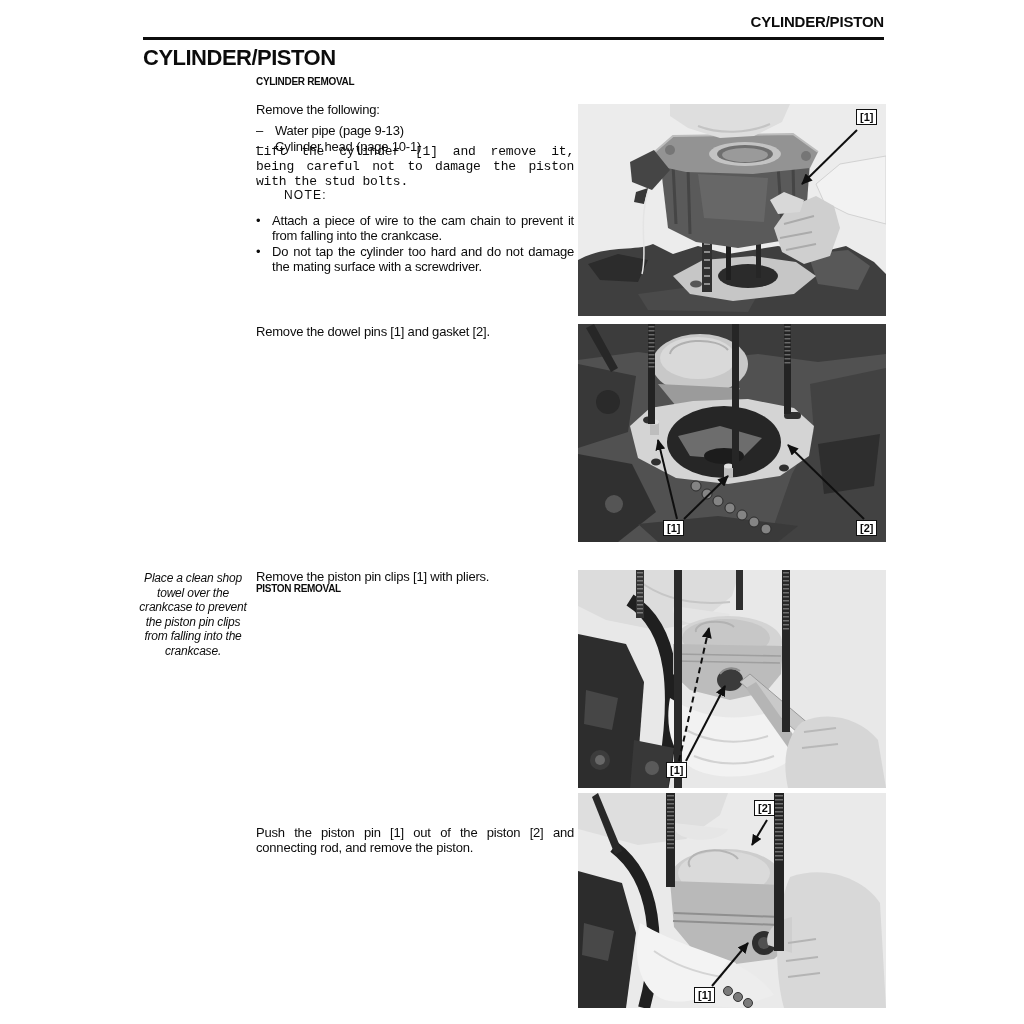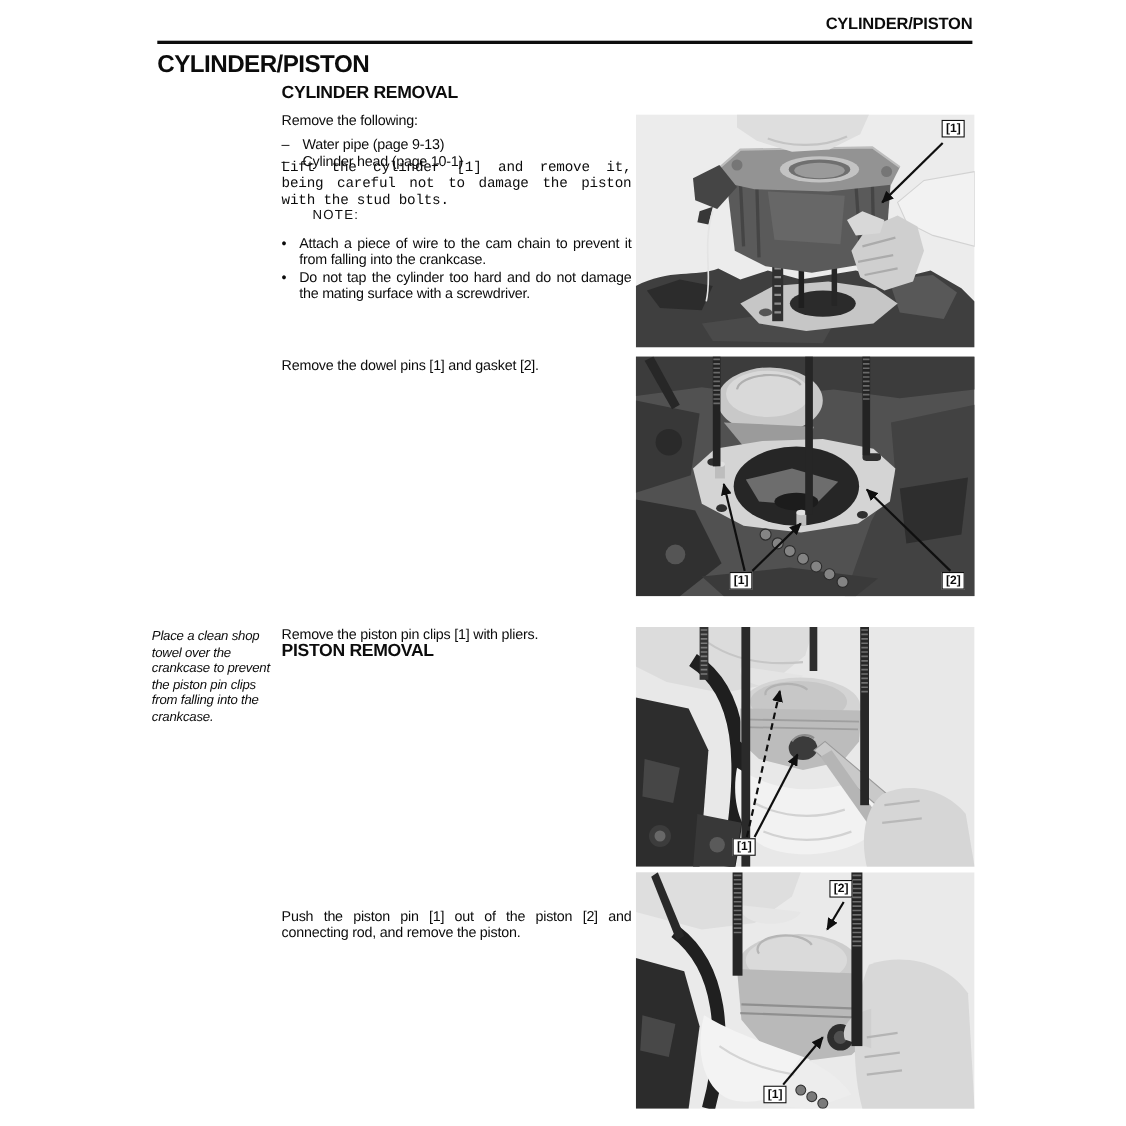--- a/index.html
+++ b/index.html
@@ -12,35 +12,35 @@
   .abs { position:absolute; }
 
   .running-head {
     left:143px; top:13px; width:741px;
     text-align:right; font-weight:bold; font-size:15px; letter-spacing:-0.2px;
   }
   .head-rule { left:143px; top:37px; width:741px; height:3px; background:#0d0d0d; }
   .page-title { left:143px; top:45px; font-weight:bold; font-size:22px; letter-spacing:-0.5px; }
 
   .col { left:256px; width:318px; }
-  .sec-heading { font-weight:bold; font-size:16px; letter-spacing:-0.3px; }
+  .sec-heading { font-weight:bold; font-size:10px; letter-spacing:-0.3px; }
   .body-text { font-size:13px; letter-spacing:-0.2px; line-height:15px; }
   .just { text-align:justify; }
 
   .dash-row, .bullet-row { display:flex; }
   .dash-row { line-height:15.5px; }
   .dash-col { width:19px; flex:none; }
   .bullet-col { width:16px; flex:none; }
   .bullet-row { margin-bottom:1px; }
   .note-label { font-size:12px; letter-spacing:1.2px; line-height:15px; }
 
   .side-note {
     left:138px; top:571px; width:110px;
     font-style:italic; font-size:12px; letter-spacing:-0.2px;
-    line-height:14.6px; text-align:left;
+    line-height:14.6px; text-align:center;
   }
 
   .fig { position:absolute; left:578px; width:308px; }
   .fig svg { display:block; width:100%; height:100%; }
   #fig1 { top:104px; height:212px; }
   #fig2 { top:324px; height:218px; }
   #fig3 { top:570px; height:218px; }
   #fig4 { top:793px; height:215px; }
 
   .fig-label {

